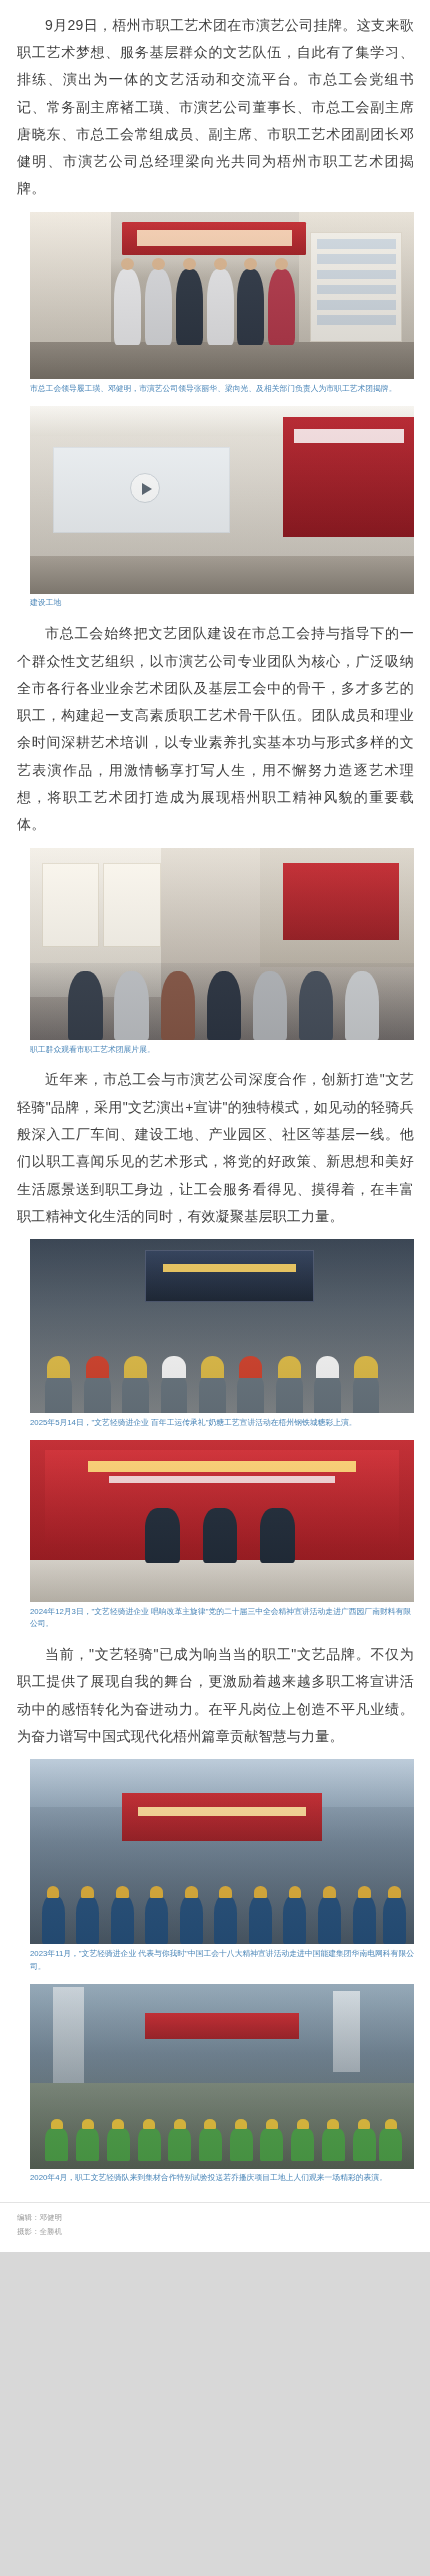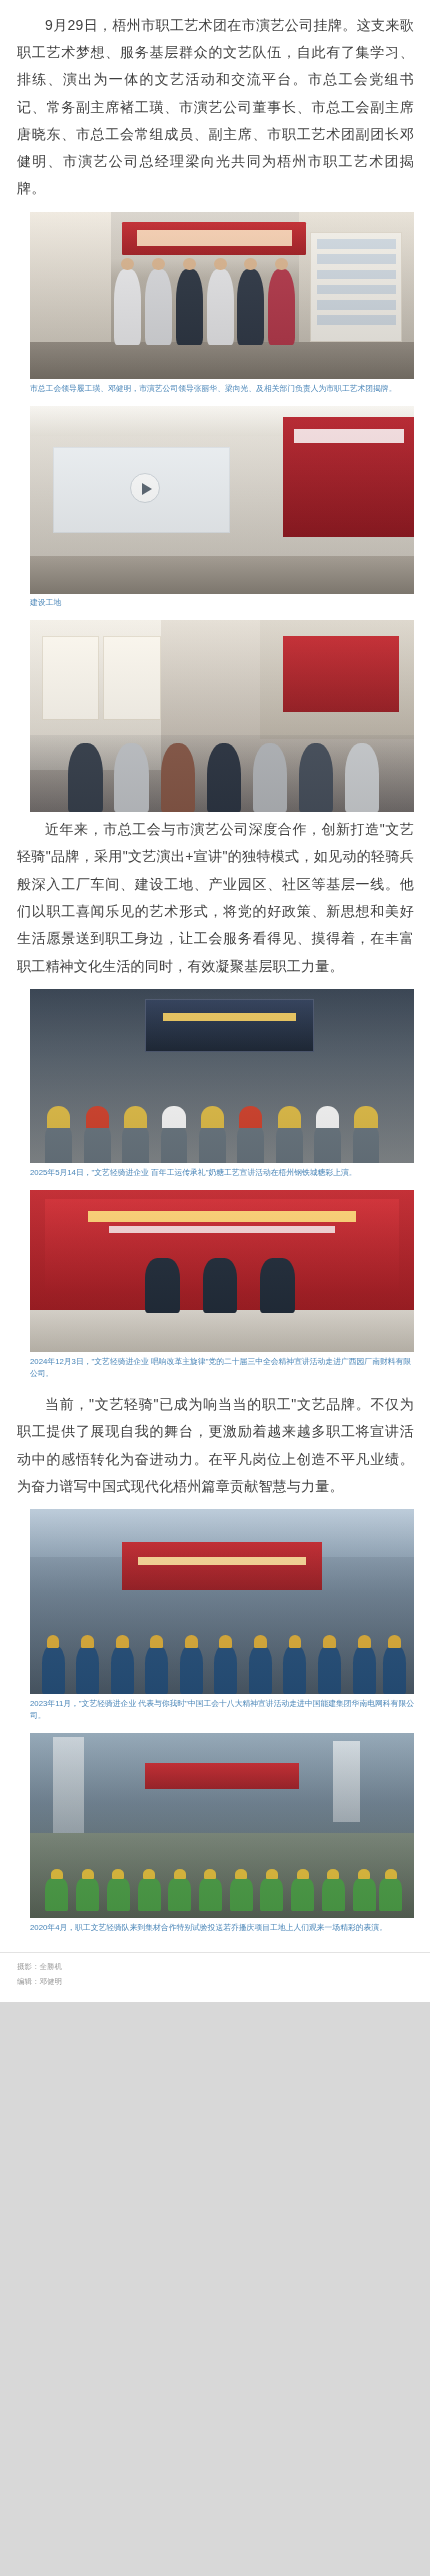--- a/index.html
+++ b/index.html
@@ -233,37 +233,39 @@
         <div class="redwall">
             <em></em>
           </div>
         <div class="panel"></div>
         <div class="play"></div>
         <div class="floor2"></div>
       </div>
       <div class="caption">建设工地</div>
     </div>
 
+    <p class="body-text">市总工会始终把文艺团队建设在市总工会持与指导下的一个群众性文艺组织，以市演艺公司专业团队为核心，广泛吸纳全市各行各业业余艺术团队及基层工会中的骨干，多才多艺的职工，构建起一支高素质职工艺术骨干队伍。团队成员和理业余时间深耕艺术培训，以专业素养扎实基本功与形式多样的文艺表演作品，用激情畅享打写人生，用不懈努力造逐艺术理想，将职工艺术团打造成为展现梧州职工精神风貌的重要载体。</p>
 
     <div class="figure">
       <div class="photo ph ph3">
         <div class="lwall"></div>
         <div class="poster" style="left:3%"></div>
         <div class="poster" style="left:19%"></div>
         <div class="rwall"></div>
         <div class="redpanel"></div>
         <div class="crowd"></div>
         <div class="pp" style="left:10%;background:#3a4350"></div>
         <div class="pp" style="left:22%;background:#c6c9cd"></div>
         <div class="pp" style="left:34%;background:#8b5b4a"></div>
         <div class="pp" style="left:46%;background:#2f3846"></div>
         <div class="pp" style="left:58%;background:#b9bcc0"></div>
         <div class="pp" style="left:70%;background:#4a5360"></div>
         <div class="pp" style="left:82%;background:#d1d4d7"></div>
       </div>
+      <div class="caption">职工群众观看市职工艺术团展片展。</div>
     </div>
 
     <p class="body-text">近年来，市总工会与市演艺公司深度合作，创新打造"文艺轻骑"品牌，采用"文艺演出+宣讲"的独特模式，如见动的轻骑兵般深入工厂车间、建设工地、产业园区、社区等基层一线。他们以职工喜闻乐见的艺术形式，将党的好政策、新思想和美好生活愿景送到职工身边，让工会服务看得见、摸得着，在丰富职工精神文化生活的同时，有效凝聚基层职工力量。</p>
 
     <div class="figure">
       <div class="photo ph ph4">
         <div class="stage">
             <i></i>
           </div>
         <div class="bodyg" style="left:4%"></div>
@@ -343,18 +345,18 @@
           <div class="vest" style="left:76%"></div>
         <div class="vest" style="left:84%"></div>
           <div class="vest" style="left:91%"></div>
       </div>
       <div class="caption">2020年4月，职工文艺轻骑队来到集材合作特别试验投送若乔播庆项目工地上人们观来一场精彩的表演。</div>
     </div>
 
   </div>
 
   <div class="footer">
+    <div>编辑：邓健明</div>
     <div>摄影：全勝机</div>
-    <div>编辑：邓健明</div>
   </div>
 
 </div>
 
 
 </body></html>

